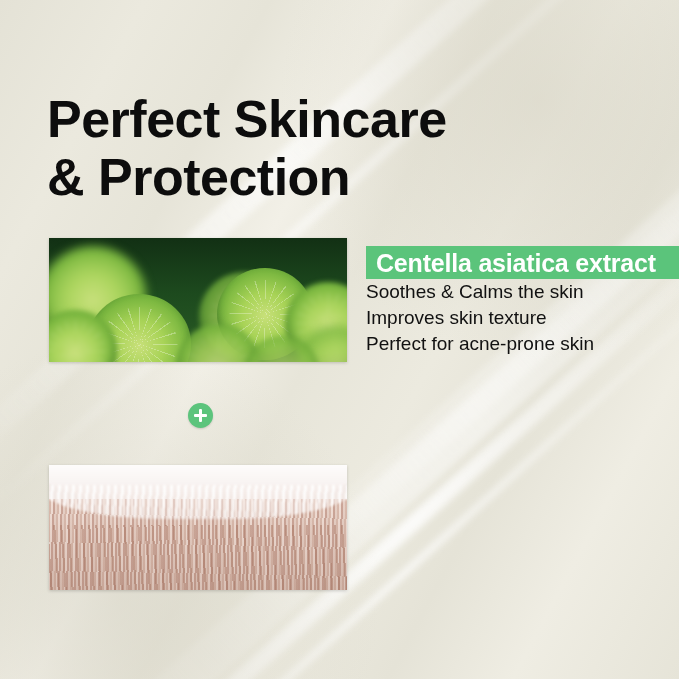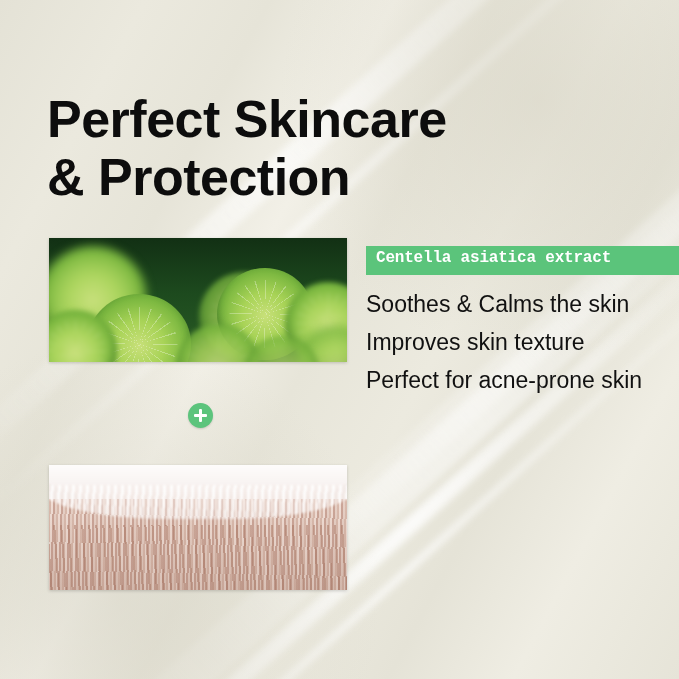--- a/index.html
+++ b/index.html
@@ -208,36 +208,34 @@
   
   .copy {
     position: absolute;
     left: 366px;
     top: 8px;
   }
   .banner {
     display: inline-block;
     background: #5bc47b;
     color: #ffffff;
-    font-size: 16px;
+    font-size: 25px;
     font-weight: bold;
     letter-spacing: -0.2px;
-    padding: 3px 10px 8px 10px;
+    padding: 3px 10px 1px 10px;
     white-space: nowrap;
-    font-family: Liberation Mono, monospace;
   }
   .banner-wide {
     display: block;
     width: 313px;
     box-sizing: border-box;
   }
   .bullets {
-    margin-top: 10px;
-    font-size: 23px;
-    line-height: 38px;
+    font-size: 19px;
+    line-height: 26px;
     color: #111111;
     white-space: pre-line;
   }
 
   
   .plus-badge {
     position: absolute;
     left: 188px;
     top: 403px;
     width: 25px;

